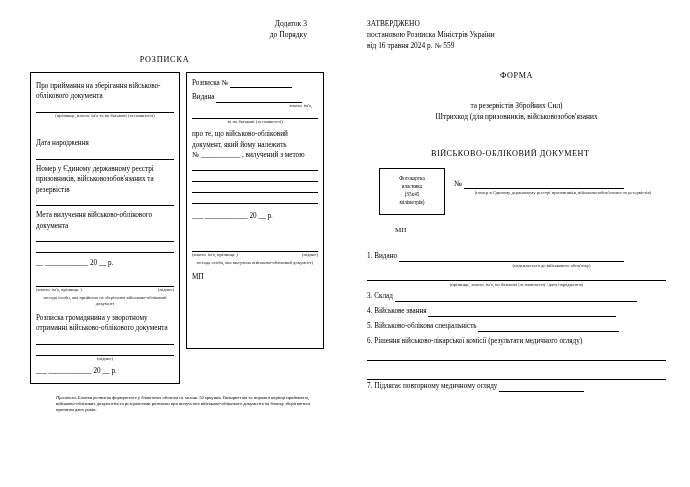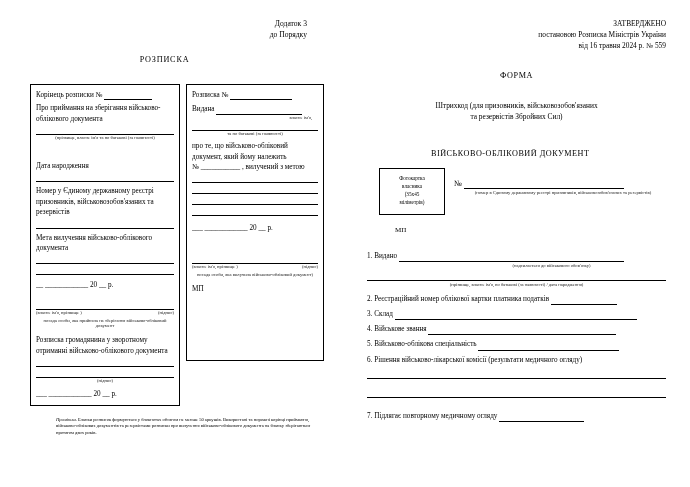--- a/index.html
+++ b/index.html
@@ -46,21 +46,21 @@
     text-align: right;
     font-size: 7.6px;
     line-height: 1.5;
     padding-right: 18px;
   }
   .rozpyska-title {
     text-align: center;
     font-size: 8.2px;
     letter-spacing: 0.8px;
     margin-top: 14px;
-    margin-bottom: 20px;
+    margin-bottom: 8px;
     padding-right: 26px;
   }
   .two-boxes {
     display: flex;
     gap: 6px;
     align-items: flex-start;
   }
   .box {
     border: 1px solid #000;
     box-sizing: border-box;
@@ -76,21 +76,20 @@
     margin-top: 11px;
     font-size: 4.6px;
     line-height: 1.35;
     padding-left: 26px;
     padding-right: 6px;
   }
   .note .note-lbl { font-style: italic; }
 
   
   .appr {
-    text-align: right;
     font-size: 7.4px;
     line-height: 1.5;
   }
   .forma {
     text-align: center;
     font-size: 8.2px;
     letter-spacing: 0.6px;
     margin-top: 20px;
   }
   .forma-sub {
@@ -148,22 +147,20 @@
     <div class="hdr-right">
       <div>Додаток 3</div>
       <div>до Порядку</div>
     </div>
 
     <div class="rozpyska-title">РОЗПИСКА</div>
 
     <div class="two-boxes">
 
       <div class="box box-left">
-        <div class="t nowrap"><span>Корінець розписки №</span>
-          <span class="ln-in" style="width:48px"></span></div>
         <div class="t" style="margin-top:3px">Про приймання на зберігання військово-облікового документа</div>
         <div class="ln"></div>
         <div class="tiny-c">(прізвище, власне ім'я та по батькові (за наявності)</div>
         <div class="t" style="margin-top:20px">Дата народження</div>
         <div class="ln"></div>
         <div class="t" style="margin-top:4px">Номер у Єдиному державному реєстрі призовників, військовозобов'язаних та резервістів</div>
         <div class="ln"></div>
         <div class="t" style="margin-top:4px">Мета вилучення військово-облікового документа</div>
         <div class="ln"></div>
         <div class="ln"></div>
@@ -216,22 +213,22 @@
 
     <div class="appr">
       <div>ЗАТВЕРДЖЕНО</div>
       <div>постановою Розписка Міністрів України</div>
       <div>від 16 травня 2024 р. № 559</div>
     </div>
 
     <div class="forma">ФОРМА</div>
 
     <div class="shtrih">
+      <div>та резервістів Збройних Сил)</div>
       <div>Штрихкод (для призовників, військовозобов'язаних</div>
-      <div>та резервістів Збройних Сил)</div>
     </div>
 
     <div class="doc-title">ВІЙСЬКОВО-ОБЛІКОВИЙ ДОКУМЕНТ</div>
 
     <div class="photo-row">
       <div class="photo-box">
         <div>Фотокартка</div>
         <div>власника</div>
         <div>(35х45</div>
         <div>міліметрів)</div>
@@ -252,25 +249,20 @@
       <div class="fld">
         <span>1.</span>
         <span>Видано</span>
         <span class="under" style="width:225px"></span>
       </div>
       <div class="subcap" style="padding-left:70px">(надсилається до військового обов'язку)</div>
 
       <div class="blankline"></div>
       <div class="subcap">(прізвище, власне ім'я, по батькові (за наявності) / дата народження)</div>
 
-      <div class="fld" style="margin-top:6px">
-        <span>2.</span>
-        <span>Реєстраційний номер облікової картки платника податків</span>
-        <span class="under" style="width:66px"></span>
-      </div>
 
       <div class="fld" style="margin-top:3px">
         <span>3.</span>
         <span>Склад</span>
         <span class="under" style="width:242px"></span>
       </div>
 
       <div class="fld" style="margin-top:3px">
         <span>4.</span>
         <span>Військове звання</span>
@@ -283,20 +275,20 @@
         <span class="under" style="width:141px"></span>
       </div>
 
       <div class="fld" style="margin-top:3px">
         <span>6.</span>
         <span>Рішення військово-лікарської комісії (результати медичного огляду)</span>
       </div>
       <div class="blankline"></div>
       <div class="blankline" style="margin-top:9px"></div>
 
-      <div class="fld" style="margin-top:12px">
+      <div class="fld" style="margin-top:0">
         <span>7.</span>
         <span>Підлягає повторному медичному огляду</span>
         <span class="under" style="width:85px"></span>
       </div>
     </div>
   </div>
 </div>
 
 </body></html>

